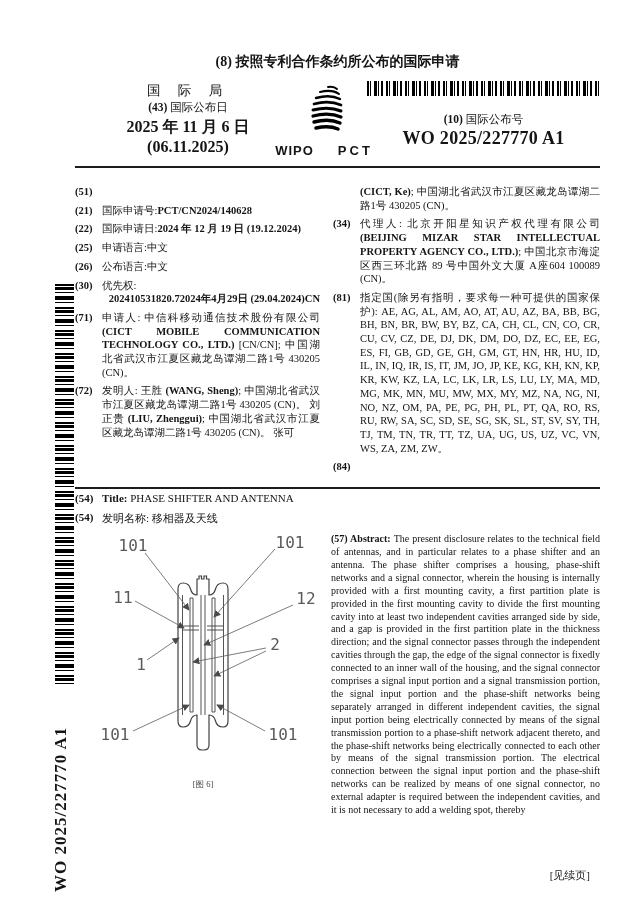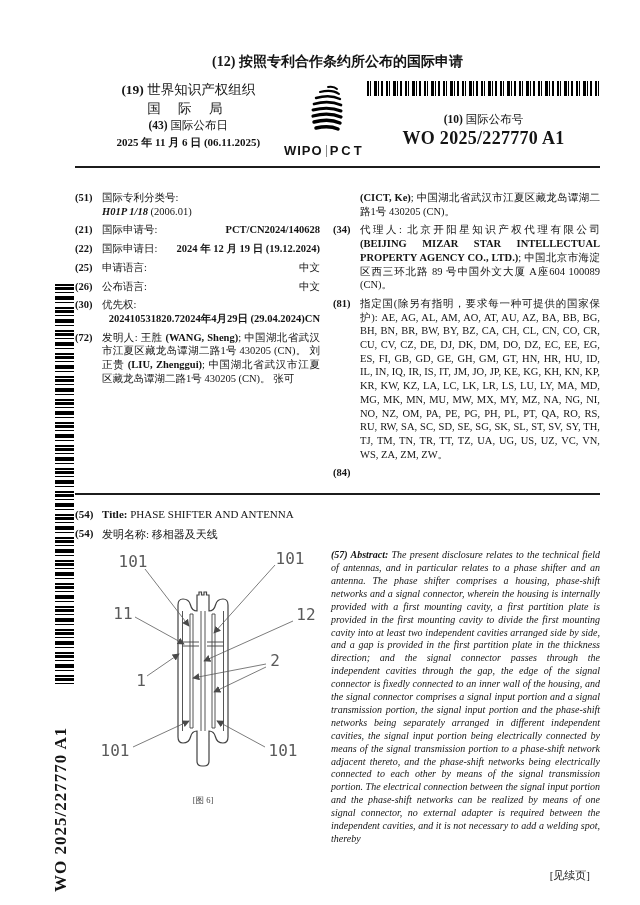--- a/index.html
+++ b/index.html
@@ -27,90 +27,86 @@
   
   .content{position:absolute;left:75px;top:53px;width:525px;}
 
   .doc-type{text-align:center;font-weight:bold;font-size:14px;margin-bottom:10px;}
 
   .header-row{display:flex;align-items:flex-start;}
   .header-left{width:188px;margin-left:20px;text-align:center;}
   .org1{font-size:13.5px;}
   .org2{font-size:13.5px;letter-spacing:7px;margin-top:1px;}
   .pubdate-label{font-size:11.5px;}
-  .pubdate{font-size:11px;font-weight:bold;margin-top:2px;}
+  .pubdate{font-size:16px;font-weight:bold;margin-top:2px;}
   .tag-inline{font-weight:bold;}
 
   .header-logo{width:86px;text-align:center;padding-top:2px;}
   .logo-text{font-family:"Liberation Sans","DejaVu Sans",sans-serif;
     font-size:13px;font-weight:bold;letter-spacing:1px;margin-top:2px;
-    display:flex;align-items:center;justify-content:center;gap:3px;}
+    display:flex;align-items:center;justify-content:center;gap:12px;}
   .logo-sep{display:inline-block;width:1px;height:12px;background:#8a8a8a;}
   .logo-pct{letter-spacing:3px;}
 
   .header-right{flex:1;text-align:center;}
   .top-barcode{height:15px;width:233px;margin:0 auto;
     background:repeating-linear-gradient(90deg,
       #000 0 2px,#fff 2px 3px,#000 3px 4px,#fff 4px 7px,
       #000 7px 10px,#fff 10px 11px,#000 11px 12px,#fff 12px 14px,
       #000 14px 16px,#fff 16px 19px);}
   .pubno-label{font-size:11.5px;margin-top:16px;}
   .pubno{font-size:18px;font-weight:bold;margin-top:1px;letter-spacing:.3px;}
 
   .rule{border:none;border-top:2.4px solid #1c1c1c;margin:8px 0 0 0;}
 
   
-  .bib{display:flex;gap:13px;margin-top:23px;font-size:10.5px;line-height:13.7px;}
+  .bib{display:flex;gap:13px;margin-top:17px;font-size:10.5px;line-height:13.7px;}
   .col-left{width:245px;}
   .col-right{flex:1;}
   .field{display:grid;grid-template-columns:27px 1fr;margin-bottom:5px;}
   .field .tag{font-weight:bold;}
   .field .body{text-align:justify;}
-  .kv{display:flex;justify-content:space-between;}
+  .kv{display:flex;}
   .b{font-weight:bold;}
   .prio-line{display:flex;justify-content:flex-end;font-weight:bold;}
   .seg-b{font-weight:bold;}
   .seg-i{font-style:italic;}
 
   
-  .title-sec{margin-top:13px;font-size:11px;}
+  .title-sec{margin-top:3px;font-size:11px;}
   .title-row{display:grid;grid-template-columns:27px 1fr;margin-bottom:7px;}
   .title-row .tag{font-weight:bold;}
 
   
   .lower{display:flex;margin-top:4px;}
   .fig{width:256px;position:relative;}
   .fig svg{margin-left:-14px;display:block;}
-  .abs{flex:1;font-size:10px;line-height:12.9px;text-align:justify;font-style:italic;}
+  .abs{flex:1;font-size:10px;line-height:12.9px;text-align:justify;}
 
   .cont-note{position:absolute;right:50px;bottom:22px;font-size:11px;color:#222;}
 
   .fig-label{font-family:"DejaVu Sans Mono","Liberation Mono",monospace;
     fill:#5a5a5a;font-size:16px;}
   .fig-caption{font-family:"Liberation Serif","DejaVu Serif",serif;
     fill:#444;font-size:8.5px;}
 </style>
 </head>
 <body>
 
 <div class="page">
 
   <div class="side-barcode"></div>
   <div class="side-pubno">WO 2025/227770 A1</div>
 
   <div class="content">
 
-    <div class="doc-type">(12) 按照专利合作条约所公布的国际申请</div>
+    <div class="doc-type">(8) 按照专利合作条约所公布的国际申请</div>
 
     <div class="header-row">
       <div class="header-left">
-        <div class="org1">
-          <span class="tag-inline">(19)</span>
-          <span>世界知识产权组织</span>
-        </div>
         <div class="org2">国 际 局</div>
         <div class="pubdate-label">
           <span class="tag-inline">(43)</span>
           <span>国际公布日</span>
         </div>
         <div class="pubdate">2025 年 11 月 6 日 (06.11.2025)</div>
       </div>
 
       <div class="header-logo">
         <svg width="54" height="54" viewBox="0 0 54 54">
@@ -143,24 +139,20 @@
     </div>
 
     <hr class="rule">
 
     <div class="bib">
 
       <div class="col-left">
 
         <div class="field">
           <span class="tag">(51)</span>
-          <span class="body">
-            <span>国际专利分类号:</span><br>
-            <span><span class="seg-b seg-i">H01P 1/18</span><span> (2006.01)</span></span>
-          </span>
         </div>
 
         <div class="field">
           <span class="tag">(21)</span>
           <span class="body kv">
             <span>国际申请号:</span>
             <span class="b">PCT/CN2024/140628</span>
           </span>
         </div>
 
@@ -193,20 +185,24 @@
           <span class="body">
             <span>优先权:</span>
             <span class="prio-line">
               <span>202410531820.7</span>
               <span>2024年4月29日 (29.04.2024)</span>
               <span>CN</span>
             </span>
           </span>
         </div>
 
+        <div class="field">
+          <span class="tag">(71)</span>
+          <span class="body"><span>申请人: 中信科移动通信技术股份有限公司 </span><span class="seg-b">(CICT MOBILE COMMUNICATION TECHNOLOGY CO., LTD.)</span><span> [CN/CN]; 中国湖北省武汉市江夏区藏龙岛谭湖二路1号 430205 (CN)。</span></span>
+        </div>
 
         <div class="field">
           <span class="tag">(72)</span>
           <span class="body"><span>发明人: 王胜 </span><span class="seg-b">(WANG, Sheng)</span><span>; 中国湖北省武汉市江夏区藏龙岛谭湖二路1号 430205 (CN)。 刘正贵 </span><span class="seg-b">(LIU, Zhenggui)</span><span>; 中国湖北省武汉市江夏区藏龙岛谭湖二路1号 430205 (CN)。 张可</span></span>
         </div>
 
       </div>
 
       <div class="col-right">
 

